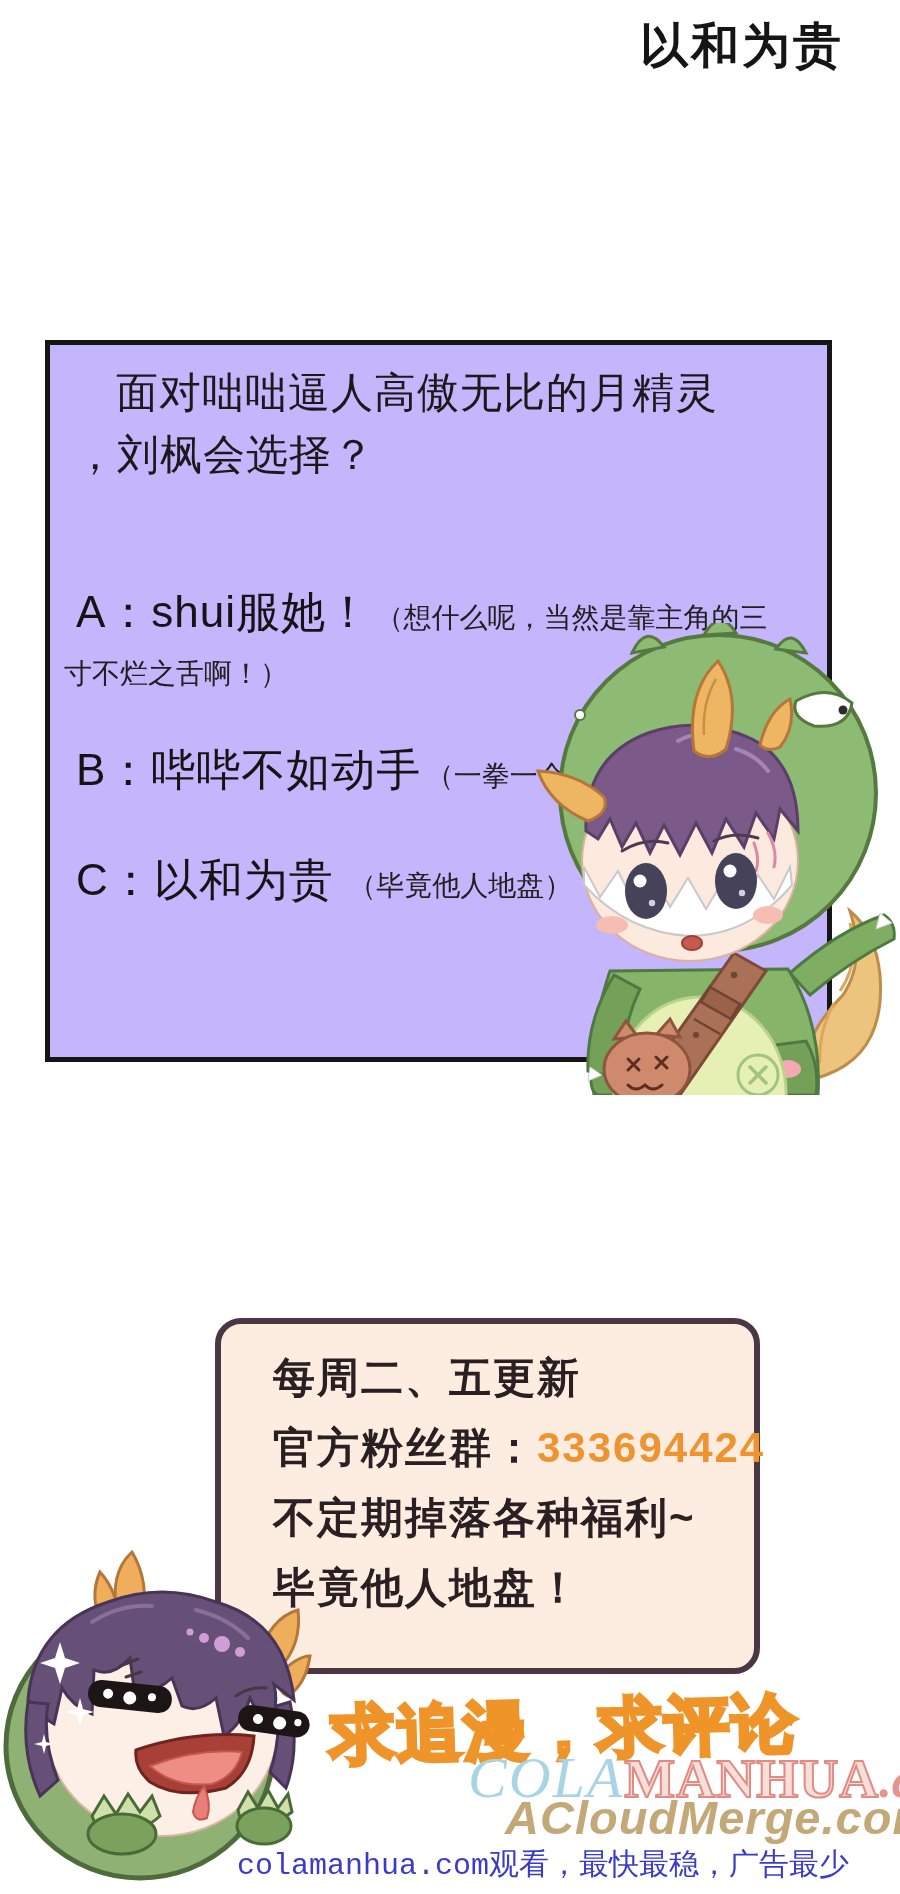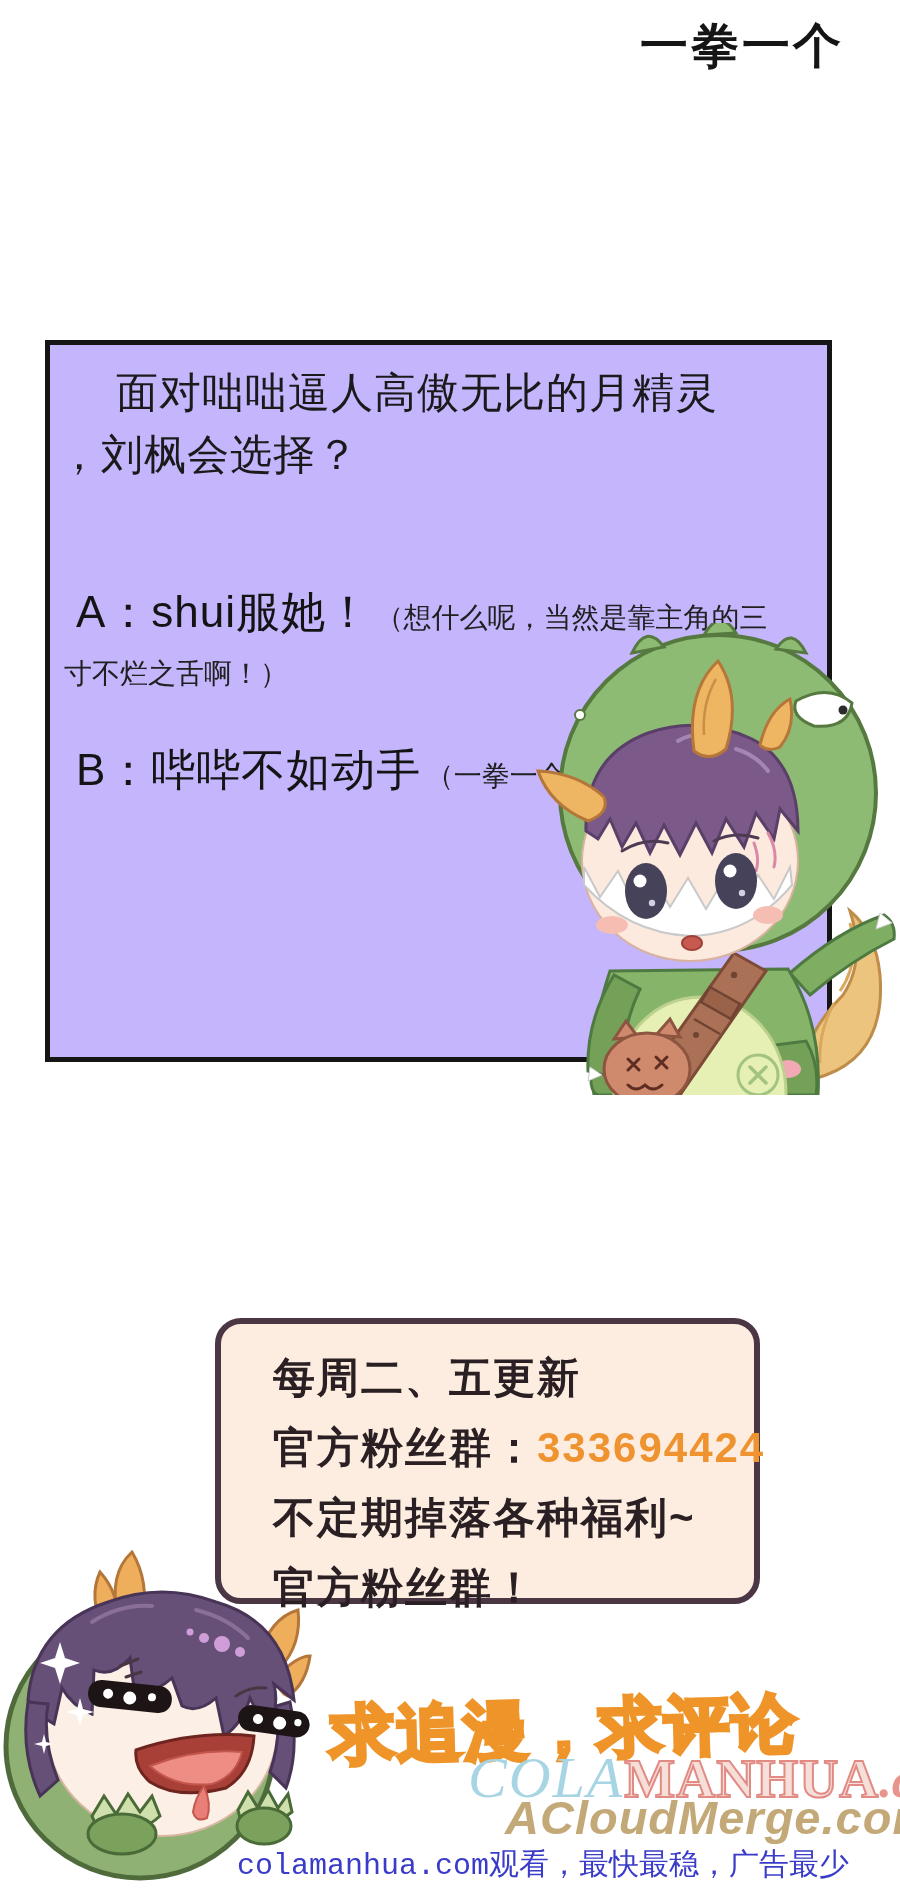--- a/index.html
+++ b/index.html
@@ -12,32 +12,32 @@
   .tbc{
     position:absolute;left:640px;top:14px;font-size:48px;font-weight:700;
     letter-spacing:3px;color:#151515;
   }
   
   .qbox{
     position:absolute;left:45px;top:340px;width:777px;height:712px;
     border:5px solid #151515;background:#c4b5fd;
   }
   .qline1{position:absolute;left:66px;top:20px;font-size:42px;letter-spacing:1px;}
-  .qline2{position:absolute;left:8px;top:82px;font-size:42px;letter-spacing:1px;}
+  .qline2{position:absolute;left:24px;top:82px;font-size:42px;letter-spacing:1px;}
   .optrow{position:absolute;left:26px;white-space:nowrap;}
   .opt-main{font-size:44px;letter-spacing:1px;color:#141414;}
   .opt-note{font-size:28px;color:#202020;letter-spacing:0px;}
   .rowA{top:238px;}
   .rowA2{top:310px;left:14px;position:absolute;font-size:28px;}
   .rowB{top:396px;}
   .rowC{top:506px;}
   .rowC .opt-note{margin-left:10px;}
   
   .nbox{
-    position:absolute;left:215px;top:1318px;width:545px;height:286px;
+    position:absolute;left:215px;top:1318px;width:545px;height:356px;
     background:#fcede0;border:6px solid #4b3644;border-radius:26px;
     box-sizing:border-box;
   }
   .nline{position:absolute;left:52px;font-size:42px;font-weight:700;color:#2a2023;
     letter-spacing:2px;white-space:nowrap;}
   .nl1{top:26px;}
   .nl2{top:96px;}
   .nl3{top:166px;}
   .nl4{top:236px;}
   .nnum{color:#ef9330;}
@@ -78,37 +78,41 @@
   svg{display:block;}
   .char{position:absolute;}
   .char-dino{left:528px;top:623px;width:372px;height:472px;}
   .char-hooded{left:0px;top:1538px;width:312px;height:345px;}
 </style>
 </head>
 <body>
 
 <div class="page">
 
-  <div class="tbc">一拳一个</div>
+  <div class="tbc">以和为贵</div>
 
   <div class="qbox">
     <div class="qline1">面对咄咄逼人高傲无比的月精灵</div>
     <div class="qline2">，刘枫会选择？</div>
 
     <div class="optrow rowA">
       <span class="opt-main">A：shui服她！</span>
       <span class="opt-note">（想什么呢，当然是靠主角的三</span>
     </div>
     <div class="rowA2 opt-note">寸不烂之舌啊！）</div>
 
     <div class="optrow rowB">
       <span class="opt-main">B：哔哔不如动手</span>
       <span class="opt-note">（一拳一个）</span>
     </div>
 
+    <div class="optrow rowC">
+      <span class="opt-main">C：以和为贵</span>
+      <span class="opt-note">（毕竟他人地盘）</span>
+    </div>
   </div>
 
   <svg class="char char-dino" viewBox="0 0 372 472" aria-hidden="true">
 
     <path d="M298 452 Q358 430 352 352 Q348 310 322 288 Q338 338 315 372 Q268 420 280 458 Z" fill="#ecc47e" stroke="#bf8c4a" stroke-width="3"></path>
     <path d="M322 300 Q332 340 312 368 M306 380 Q290 410 292 440" fill="none" stroke="#d8a85e" stroke-width="3"></path>
 
     <path d="M262 350 Q310 308 356 292 Q368 300 366 316 Q322 338 282 372 Z" fill="#7fae63" stroke="#4e7a42" stroke-width="3"></path>
     <path d="M352 290 L364 300 L348 306 Z" fill="#ffffff" stroke="#cccccc" stroke-width="1"></path>
 
@@ -175,21 +179,21 @@
     <ellipse cx="240" cy="292" rx="15" ry="9" fill="#f6bdb3"></ellipse>
     <ellipse cx="164" cy="320" rx="10" ry="7" fill="#c75a50" stroke="#9e4038" stroke-width="2"></ellipse>
   </svg>
 
   <div class="nbox">
     <div class="nline nl1">每周二、五更新</div>
     <div class="nline nl2">
       <span>官方粉丝群：</span><span class="nnum">333694424</span>
     </div>
     <div class="nline nl3">不定期掉落各种福利~</div>
-    <div class="nline nl4">官方粉丝群！</div>
+    <div class="nline nl4">毕竟他人地盘！</div>
   </div>
 
   <svg class="char char-hooded" viewBox="0 0 312 345" aria-hidden="true">
 
     <path d="M118 80 Q108 36 132 14 Q150 44 142 82 Q130 92 118 80 Z" fill="#eeae5c" stroke="#b5763a" stroke-width="3"></path>
     <path d="M104 92 Q88 60 100 34 Q120 56 118 88 Q112 98 104 92 Z" fill="#eeae5c" stroke="#b5763a" stroke-width="3"></path>
     <path d="M258 120 Q270 80 298 72 Q302 106 280 130 Q266 136 258 120 Z" fill="#eeae5c" stroke="#b5763a" stroke-width="3"></path>
     <path d="M276 140 Q296 118 310 118 Q306 146 288 158 Q278 154 276 140 Z" fill="#eeae5c" stroke="#b5763a" stroke-width="3"></path>
 
     <ellipse cx="140" cy="208" rx="134" ry="132" fill="#8fb173" stroke="#4f6b3c" stroke-width="5"></ellipse>

